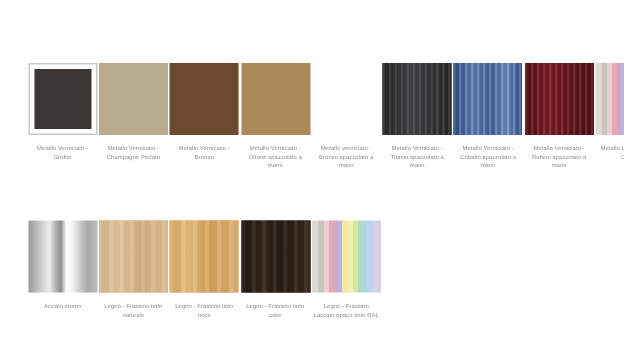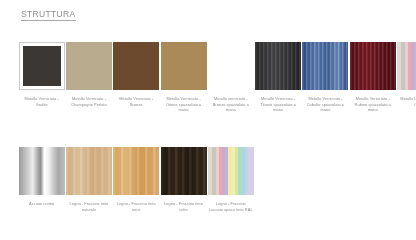--- a/index.html
+++ b/index.html
@@ -175,21 +175,20 @@
         rgba(0,0,0,0.16) 3px, rgba(0,0,0,0.16) 7px),
       linear-gradient(90deg, #241a12 0%, #3a2a1c 30%, #2a1e14 60%, #3d2d1e 100%);
     background-color: #2e2118;
   }
 </style>
 </head>
 <body>
 
 <div id="page">
 
-  <div class="section-title">STRUTTURA</div>
 
   <div class="row row-1">
       <div class="cell">
         <div class="chip-frame selected">
           <div class="chip sw-grafite" style="background: rgb(59, 55, 52);"></div>
         </div>
         <div class="caption">Metallo Verniciato - Grafite</div>
       </div>
       <div class="cell">
         <div class="chip-frame">

